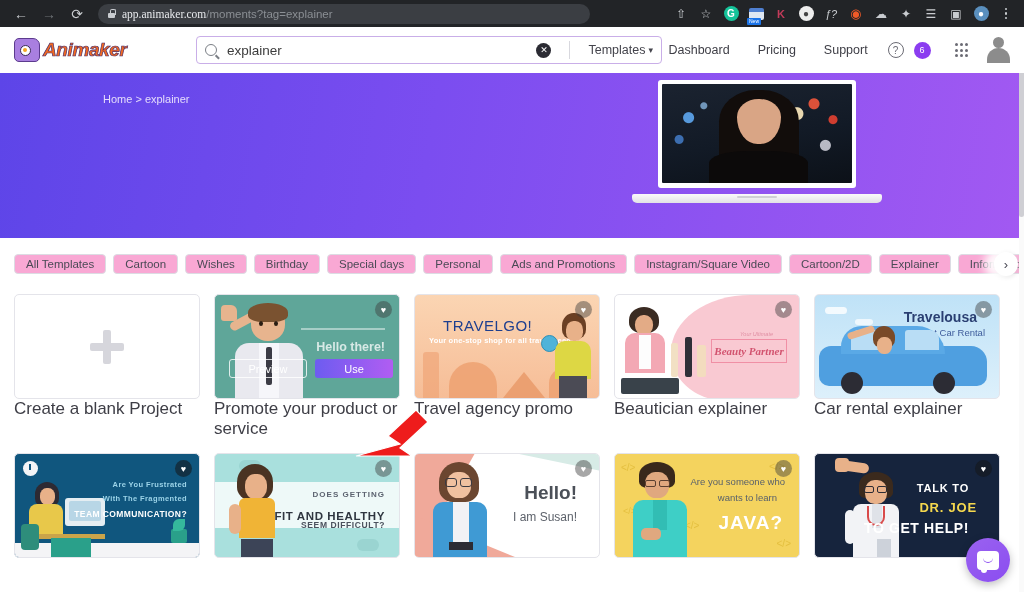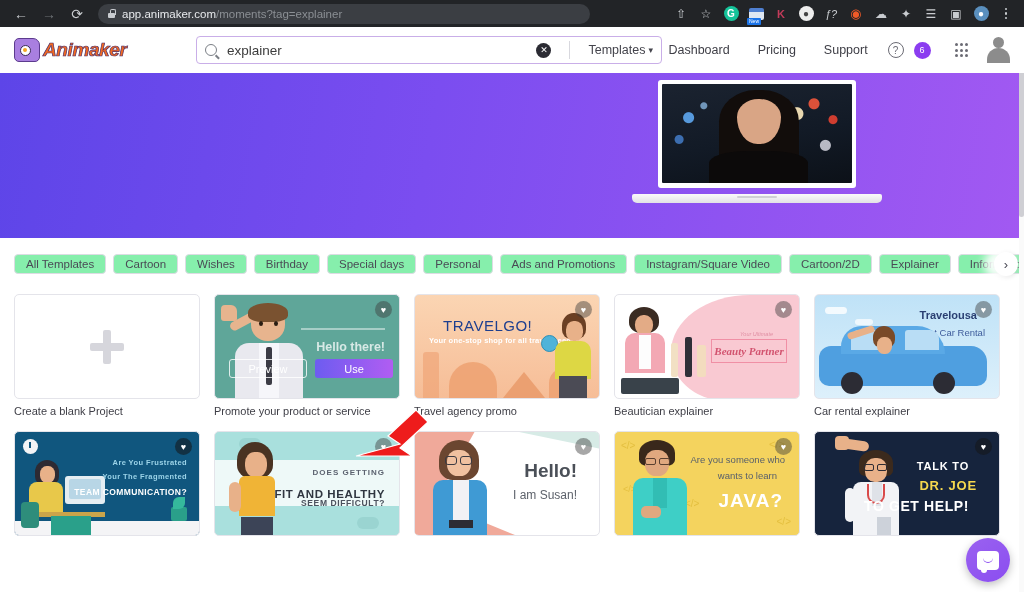--- a/index.html
+++ b/index.html
@@ -30,21 +30,21 @@
   .lock { width: 7px; height: 9px; position: relative; flex: 0 0 auto; }
   .lock:before {
     content:""; position:absolute; left:0; bottom:0; width:7px; height:5px;
     background:#c9ccd0; border-radius:1px;
   }
   .lock:after {
     content:""; position:absolute; left:1.5px; top:0; width:4px; height:5px;
     border:1.3px solid #c9ccd0; border-bottom:none; border-radius:2px 2px 0 0;
   }
   .url { font-size: 11.5px; color: #8b8f94; white-space: nowrap; }
-  .url b { color: #e8eaed; font-weight: 400; }
+  .url b { color: #e8eaed; font-weight: 400; font-family: Liberation Serif, serif; }
   .toolbar-right { margin-left: auto; display: flex; align-items: center; gap: 1px; }
   .ticon {
     width: 24px; height: 22px; display: flex; align-items: center;
     justify-content: center; color: #c9ccd0; font-size: 12px;
     position: relative; flex: 0 0 auto;
   }
   .circ { width: 15px; height: 15px; border-radius: 50%; display:flex;
           align-items:center; justify-content:center; font-size:10px;
           font-weight:bold; color:#fff; }
   .new-badge {
@@ -148,32 +148,32 @@
     background:linear-gradient(#fafafa,#e2e2e6); border-radius:2px 2px 5px 5px;
   }
   .laptop-notch { position:absolute; left:105px; bottom:5px; width:40px; height:2px;
                   background:#cfcfd5; border-radius:2px; }
 
   
   .tabs-wrap { height: 52px; display:flex; align-items:center; padding: 0 14px; position: relative; }
   .tabs { display:flex; gap:7px; align-items:center; }
   .tab {
     border: 1px solid #dcdce3; border-radius: 4px; padding: 3px 11px;
-    font-size: 11.5px; color: #4a4a55; white-space: nowrap; background:#86efac;
+    font-size: 11.5px; color: #4a4a55; white-space: nowrap; background:#f9a8d4;
   }
   .tab-next {
     position:absolute; right: 6px; width: 24px; height: 24px; border-radius:50%;
     background:#fff; box-shadow: -6px 0 10px 4px rgba(255,255,255,.95), 0 1px 4px rgba(0,0,0,.18);
     display:flex; align-items:center; justify-content:center; font-size:13px; color:#4a4a55;
   }
 
   
   .grid { padding: 4px 14px 0 14px; display:grid; grid-template-columns: repeat(5, 186px);
           gap: 14px 14px; position: relative; }
-  .card-label { font-size: 11px; color: #3e3e46; margin-top: 6px; }
+  .card-label { font-size: 17px; color: #3e3e46; }
   .thumb {
     width: 186px; height: 105px; border-radius: 5px; position: relative;
     overflow: hidden; border: 1px solid #e4e4ea; background:#fff;
   }
   .blank-thumb { display:flex; align-items:center; justify-content:center; }
   .plus { width:34px; height:34px; position:relative; }
   .plus:before, .plus:after { content:""; position:absolute; background:#d6d6dc; border-radius:2px; }
   .plus:before { left:13px; top:0; width:8px; height:34px; }
   .plus:after { left:0; top:13px; width:34px; height:8px; }
   .heart {
@@ -303,20 +303,21 @@
         <i></i>
         <i></i>
         <i></i>
       </span>
     <span class="avatar"></span>
   </div>
 </div>
 
 <div class="hero">
   <div class="hero-inner">
+    <div class="crumb">Home &gt; explainer</div>
   </div>
   <div class="laptop">
     <div class="laptop-screen">
       <div class="laptop-photo">
         <div class="photo-figure">
           <div class="ph-hair"></div>
           <div class="ph-face"></div>
           <div class="ph-body"></div>
         </div>
       </div>
@@ -407,21 +408,21 @@
       <div class="t-txt" style="right:12px;top:44px;width:76px;text-align:center;padding:5px 0;border:1px solid #f08fa5;font-size:11px;font-style:italic;font-weight:bold;color:#d2536f;font-family:'Liberation Serif',serif">Beauty Partner</div>
       <div class="heart">♥</div>
     </div>
     <div class="card-label">Beautician explainer</div>
   </div>
 
   <div>
     <div class="thumb" style="background:linear-gradient(#bfe2f7,#ddf0fb)">
       <div class="ch" style="left:10px;top:12px;width:22px;height:7px;background:#fff;border-radius:5px;opacity:.8"></div>
       <div class="ch" style="left:40px;top:24px;width:18px;height:6px;background:#fff;border-radius:5px;opacity:.7"></div>
-      <div class="t-txt" style="right:22px;top:14px;font-size:11px;font-weight:bold;color:#2a3f72">Travelousa</div>
+      <div class="t-txt" style="right:22px;top:14px;font-size:14px;font-weight:bold;color:#2a3f72">Travelousa</div>
       <div class="t-txt" style="right:14px;top:32px;font-size:9.5px;color:#3f5d9c">The Best Car Rental</div>
       <div class="ch" style="left:4px;bottom:12px;width:168px;height:40px;background:#4f9fe0;border-radius:12px 16px 10px 10px"></div>
       <div class="ch" style="left:26px;bottom:44px;width:104px;height:28px;background:#5aa9e6;border-radius:22px 30px 0 0"></div>
       <div class="ch" style="left:36px;bottom:48px;width:34px;height:20px;background:#b9ddf5;border-radius:8px 3px 0 0"></div>
       <div class="ch" style="left:90px;bottom:48px;width:34px;height:20px;background:#b9ddf5;border-radius:3px 9px 0 0"></div>
       <div class="ch" style="left:26px;bottom:4px;width:22px;height:22px;background:#2c2c34;border-radius:50%"></div>
       <div class="ch" style="left:118px;bottom:4px;width:22px;height:22px;background:#2c2c34;border-radius:50%"></div>
       <div class="ch" style="left:58px;bottom:50px;width:22px;height:22px;background:#7a4a28;border-radius:50% 50% 38% 38%"></div>
       <div class="ch" style="left:62px;bottom:44px;width:15px;height:17px;background:#e8b189;border-radius:44%"></div>
       <div class="ch" style="left:32px;bottom:62px;width:28px;height:7px;background:#e8b189;border-radius:5px;transform:rotate(-18deg)"></div>
@@ -439,21 +440,21 @@
       <div class="ch" style="left:25px;top:34px;width:15px;height:17px;background:#e8b189;border-radius:44%"></div>
       <div class="ch" style="left:14px;top:50px;width:34px;height:32px;background:#e8c84a;border-radius:8px 8px 0 0"></div>
       <div class="ch" style="left:50px;top:44px;width:40px;height:28px;background:#e4edf2;border-radius:3px"></div>
       <div class="ch" style="left:54px;top:47px;width:32px;height:20px;background:#b8d6e6;border-radius:2px"></div>
       <div class="ch" style="left:16px;top:80px;width:74px;height:5px;background:#caa44a"></div>
       <div class="ch" style="left:36px;top:84px;width:40px;height:20px;background:#2aa08a"></div>
       <div class="ch" style="left:6px;top:70px;width:18px;height:26px;background:#2e8d7b;border-radius:4px"></div>
       <div class="ch" style="right:12px;bottom:14px;width:16px;height:14px;background:#2aa08a;border-radius:2px"></div>
       <div class="ch" style="right:14px;bottom:26px;width:12px;height:12px;background:#35b99c;border-radius:50% 0 50% 0"></div>
       <div class="t-txt" style="right:12px;top:26px;font-size:7.5px;font-weight:bold;color:#9bd3e8;letter-spacing:.4px">Are You Frustrated</div>
-      <div class="t-txt" style="right:12px;top:40px;font-size:7.5px;font-weight:bold;color:#9bd3e8;letter-spacing:.4px">Your The Fragmented</div>
+      <div class="t-txt" style="right:12px;top:40px;font-size:7.5px;font-weight:bold;color:#9bd3e8;letter-spacing:.4px">With The Fragmented</div>
       <div class="t-txt" style="right:12px;top:55px;font-size:8.5px;font-weight:bold;color:#ffffff;letter-spacing:.4px">TEAM COMMUNICATION?</div>
       <div class="heart" style="background:rgba(20,20,20,.55)">♥</div>
     </div>
     <div class="card-label"></div>
   </div>
 
   <div>
     <div class="thumb" style="background:#a9e0dd">
       <div class="ch" style="left:0;top:28px;width:186px;height:46px;background:#eef9f8"></div>
       <div class="ch" style="left:24px;top:6px;width:22px;height:12px;background:#9ad4d1;border-radius:6px"></div>

